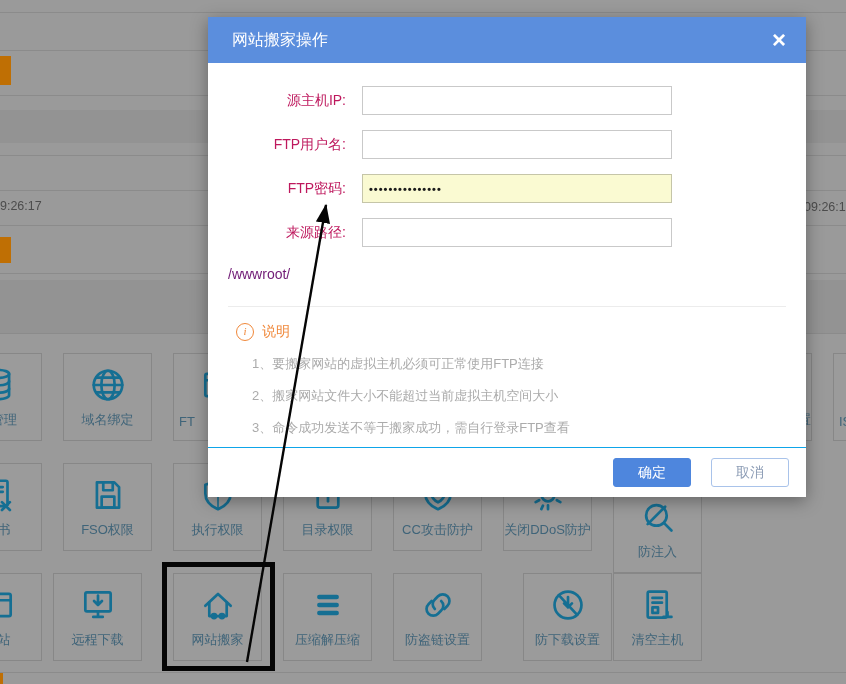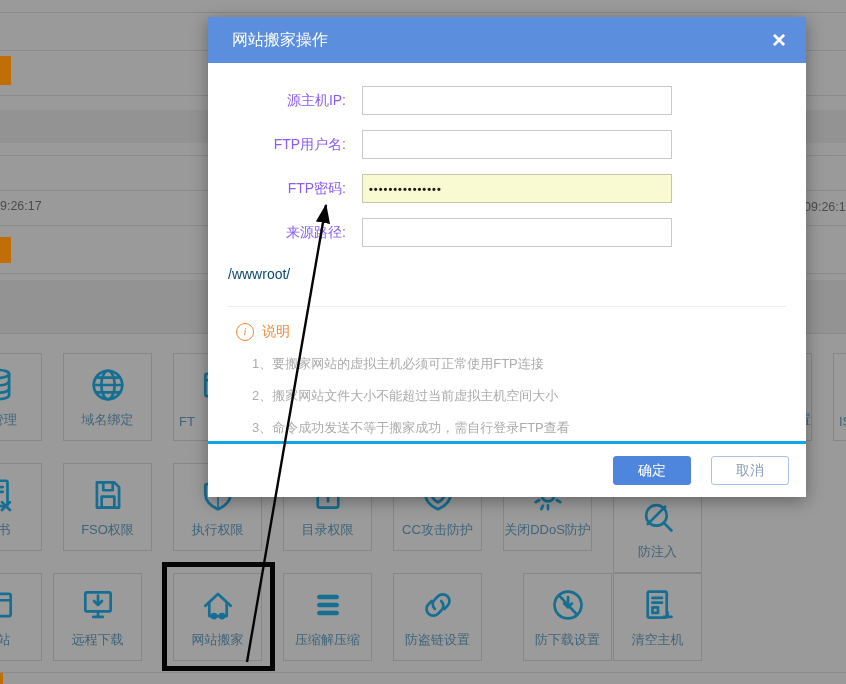--- a/index.html
+++ b/index.html
@@ -22,31 +22,31 @@
   .black-box{position:absolute;left:162px;top:562px;width:103px;height:99px;border:5px solid #050505;z-index:8;}
   .arrow-svg{position:absolute;left:0;top:0;z-index:40;pointer-events:none;}
 
   
   .modal{position:absolute;left:208px;top:17px;width:598px;height:480px;background:#ffffff;z-index:20;box-shadow:0 4px 16px rgba(0,0,0,.35);}
   .modal-header{height:46px;background:#5b8edd;display:flex;align-items:center;}
   .modal-title{color:#fff;font-size:16px;padding-left:24px;}
   .modal-close{margin-left:auto;margin-right:20px;color:#fff;font-size:24px;font-weight:bold;line-height:1;cursor:pointer;}
   .modal-body{padding:22px 20px 0 20px;}
   .form-row{display:flex;align-items:center;margin-bottom:13px;height:31px;}
-  .form-label{width:118px;text-align:right;padding-right:16px;font-size:14px;color:#8b5cf6;flex:none;}
+  .form-label{width:118px;text-align:right;padding-right:16px;font-size:14px;color:#be185d;flex:none;}
   .form-input{width:296px;height:27px;border:1px solid #c9c9c9;padding:0 6px;font-size:13px;background:#fff;outline:none;}
   .form-input.pwd{background:#fafad2;border:1px solid #c5c5a8;font-size:11px;letter-spacing:1px;font-weight:bold;color:#1a1a1a;}
   .form-row.static{margin-top:16px;height:20px;}
-  .static-value{font-size:14px;color:#0c4a6e;}
+  .static-value{font-size:14px;color:#701a75;}
   .body-divider{border:none;border-top:1px solid #ececec;margin:22px 0 0 0;}
   .notes{margin-top:16px;padding-left:8px;}
   .notes-head{display:flex;align-items:center;color:#f0883a;font-size:14px;}
   .info-icon{display:inline-block;width:16px;height:16px;border:1px solid #f0883a;border-radius:50%;text-align:center;line-height:15px;font-size:11px;font-style:italic;font-family:"Liberation Serif",serif;margin-right:8px;}
   .note-item{font-size:13px;color:#ababab;margin-top:14px;padding-left:16px;}
-  .modal-footer{position:absolute;left:0;bottom:0;width:100%;height:56px;border-top:3px solid #0ea5e9;display:flex;align-items:center;justify-content:flex-end;box-sizing:border-box;padding-right:17px;}
+  .modal-footer{position:absolute;left:0;bottom:0;width:100%;height:50px;border-top:1px solid #0ea5e9;display:flex;align-items:center;justify-content:flex-end;box-sizing:border-box;padding-right:17px;}
   .btn{height:29px;width:78px;border-radius:3px;font-size:14px;cursor:pointer;font-family:inherit;}
   .btn-ok{background:#4e86dd;border:1px solid #4e86dd;color:#fff;margin-right:20px;}
   .btn-cancel{background:#fff;border:1px solid #a9c3ea;color:#8c9cb5;}
 </style>
 </head>
 <body>
 
 <svg width="0" height="0" style="position:absolute">
   <defs>
     <g id="i-database">

